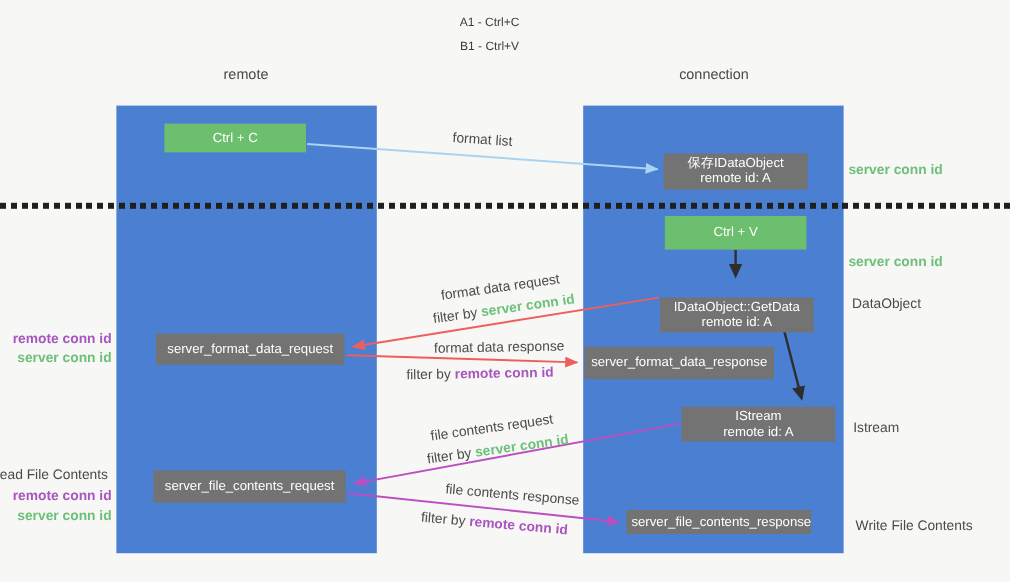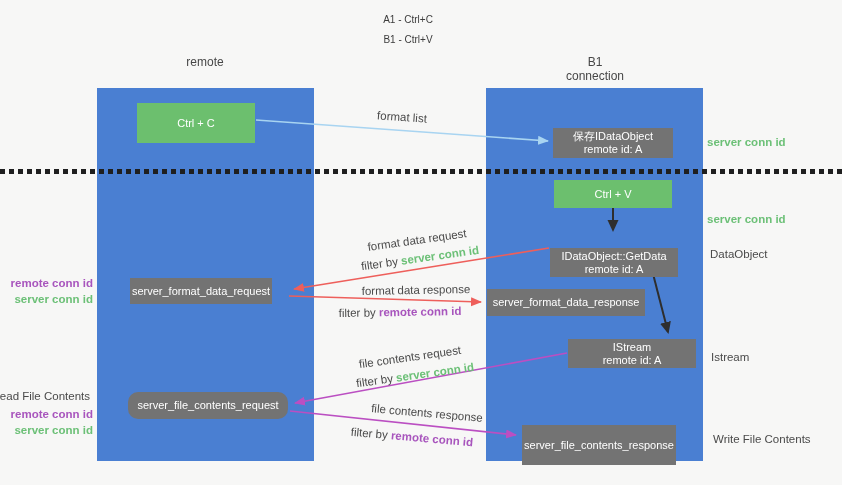--- a/index.html
+++ b/index.html
@@ -63,21 +63,20 @@
 
   <div class="title">
     <div>A1 - Ctrl+C</div>
     <div>B1 - Ctrl+V</div>
   </div>
 
   <div class="col-header" style="left:205px;top:55px;">
     <div>remote</div>
   </div>
   <div class="col-header" style="left:595px;top:55px;">
-    <div>B1</div>
     <div>connection</div>
   </div>
 
   <div class="lifeline" style="left:97px;"></div>
   <div class="lifeline" style="left:486px;"></div>
 
   <div class="dotted-line"></div>
 
   <svg class="arrows" width="842" height="485" viewBox="0 0 842 485">
     <defs>
@@ -96,56 +95,56 @@
     </defs>
     <line x1="256" y1="120" x2="548" y2="141" stroke="#a8d4f1" stroke-width="1.6" marker-end="url(#ah-blue)"></line>
     <line x1="613" y1="208" x2="613" y2="230" stroke="#2e2e2e" stroke-width="2" marker-end="url(#ah-black)"></line>
     <line x1="549" y1="248" x2="294" y2="289" stroke="#ee5f5b" stroke-width="1.6" marker-end="url(#ah-red)"></line>
     <line x1="289" y1="296" x2="481" y2="302" stroke="#ee5f5b" stroke-width="1.6" marker-end="url(#ah-red)"></line>
     <line x1="651" y1="266" x2="668" y2="332" stroke="#2e2e2e" stroke-width="2" marker-end="url(#ah-black)"></line>
     <line x1="567" y1="353" x2="295" y2="403" stroke="#bb4fc2" stroke-width="1.6" marker-end="url(#ah-mag)"></line>
     <line x1="290" y1="411" x2="516" y2="435" stroke="#bb4fc2" stroke-width="1.6" marker-end="url(#ah-mag)"></line>
   </svg>
 
-  <div class="node green" style="left:137px;top:103px;width:118px;height:40px;">
+  <div class="node green" style="left:137px;top:103px;width:118px;height:24px;">
     <div>Ctrl + C</div>
   </div>
 
   <div class="node orange" style="left:553px;top:128px;width:120px;height:30px;">
     <div>保存IDataObject</div>
     <div>remote id: A</div>
   </div>
 
   <div class="node green" style="left:554px;top:180px;width:118px;height:28px;">
     <div>Ctrl + V</div>
   </div>
 
   <div class="node orange" style="left:550px;top:236px;width:128px;height:29px;margin-top:12px;">
     <div>IDataObject::GetData</div>
     <div>remote id: A</div>
   </div>
 
-  <div class="node orange" style="left:130px;top:278px;width:142px;height:26px;">
+  <div class="node orange" style="left:130px;top:278px;width:157px;height:26px;">
     <div>server_format_data_request</div>
   </div>
 
   <div class="node orange" style="left:487px;top:289px;width:158px;height:27px;">
     <div>server_format_data_response</div>
   </div>
 
   <div class="node orange" style="left:568px;top:339px;width:128px;height:29px;">
     <div>IStream</div>
     <div>remote id: A</div>
   </div>
 
-  <div class="node orange" style="left:128px;top:392px;width:160px;height:27px;border-radius:10px;">
+  <div class="node orange" style="left:128px;top:392px;width:160px;height:27px;">
     <div>server_file_contents_request</div>
   </div>
 
-  <div class="node orange" style="left:522px;top:425px;width:154px;height:40px;">
+  <div class="node orange" style="left:522px;top:425px;width:154px;height:20px;align-items:flex-end;">
     <div>server_file_contents_response</div>
   </div>
 
   <div class="flabel" style="left:402px;top:117px;--r:4deg;">format list</div>
 
   <div class="flabel" style="left:417px;top:240px;--r:-8deg;">format data request</div>
   <div class="flabel" style="left:420px;top:258px;--r:-8deg;">
     <span>filter by </span><span class="txt-green">server conn id</span>
   </div>
 

